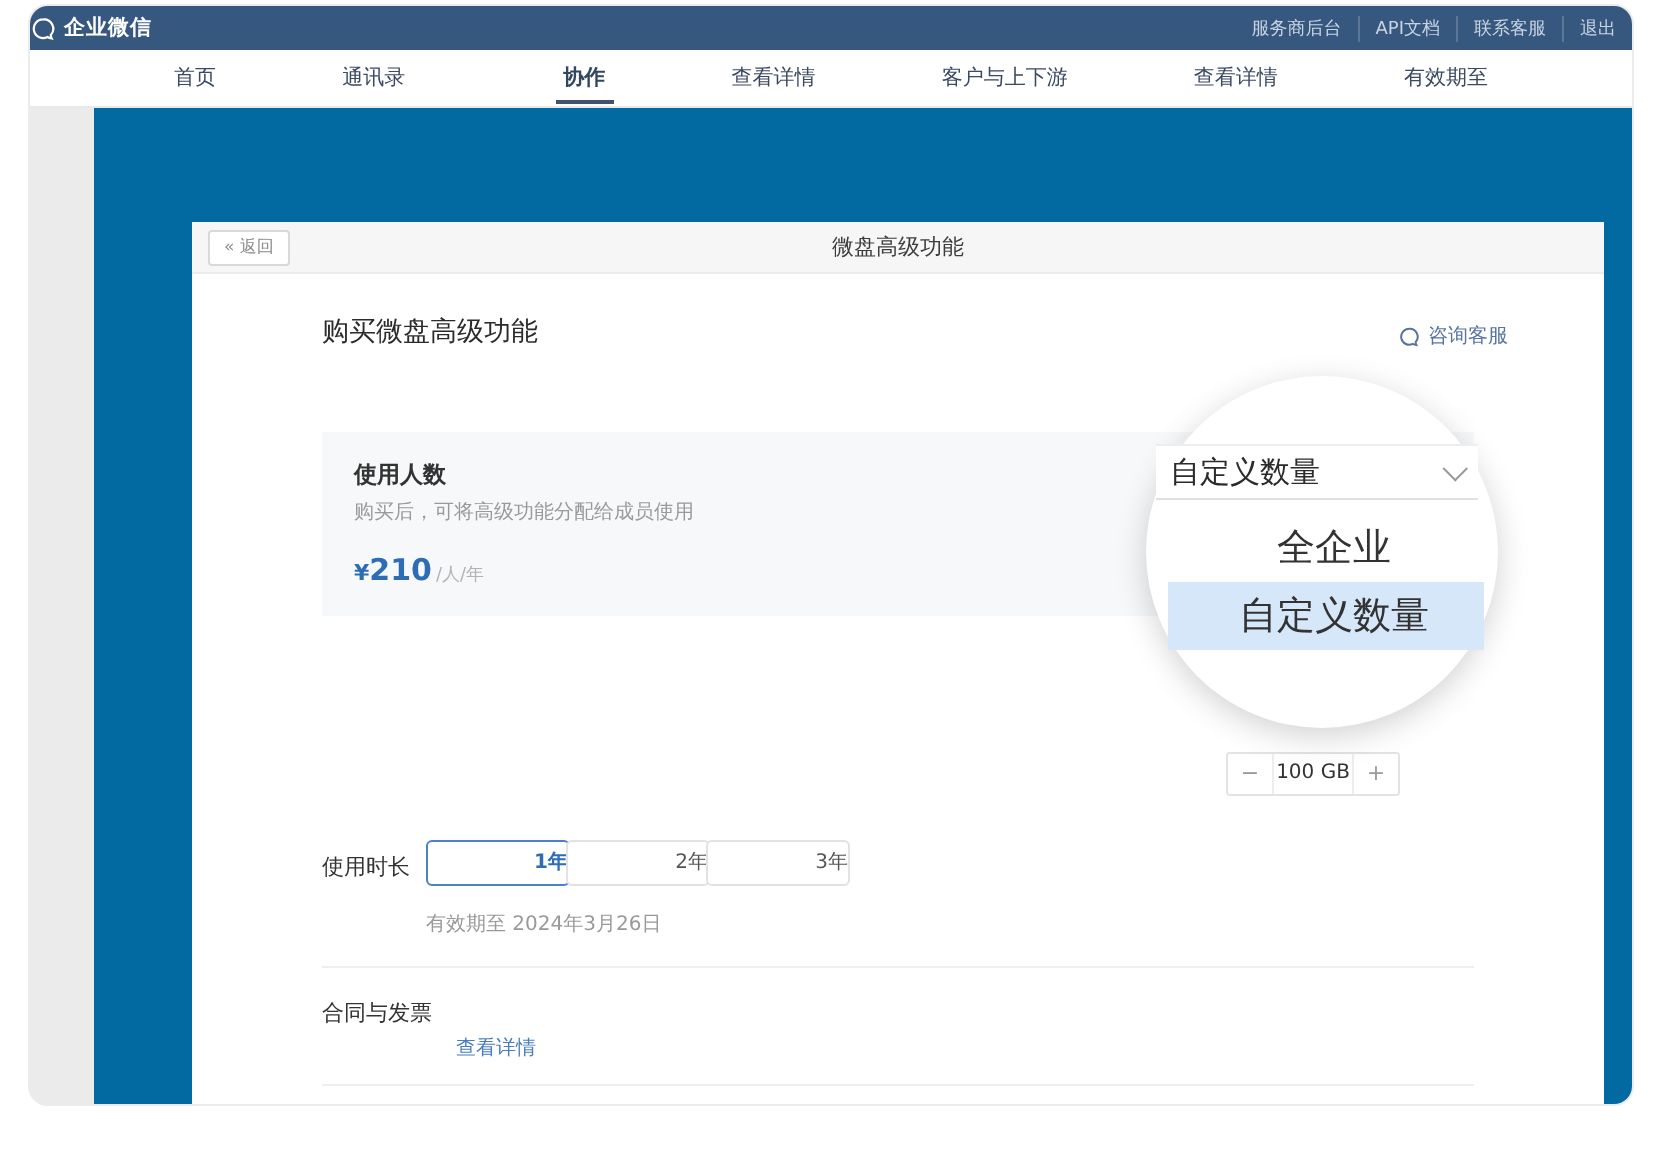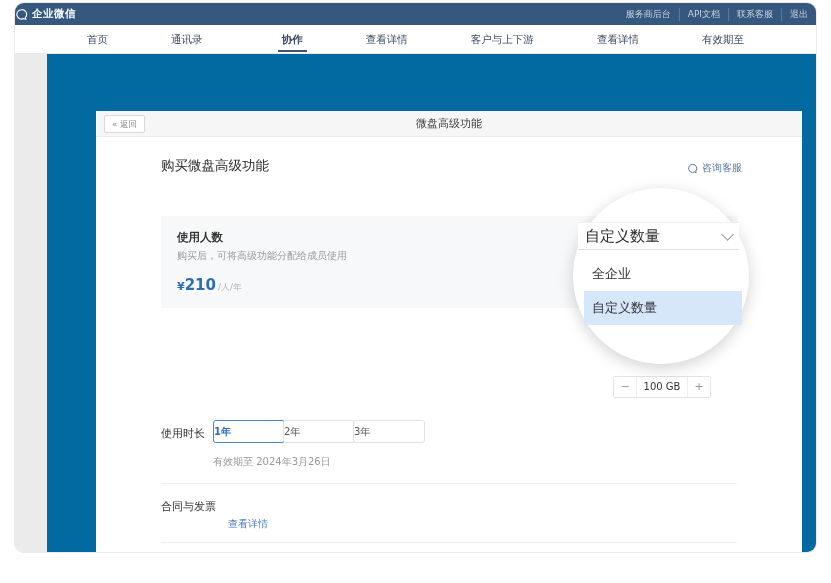--- a/index.html
+++ b/index.html
@@ -21,55 +21,55 @@
   .navtab.active::after { content:""; position:absolute; left:-4px; right:-4px; bottom:1px; height:2px; background:#3f536e; }
 
   
   .pagebody { position:absolute; left:0; top:51px; right:0; bottom:0; background:#0369a1;margin-left:32px; }
   .card { position:absolute; left:49px; top:57px; width:706px; bottom:0; background:#ffffff; }
   .cardbar { position:absolute; left:0; top:0; right:0; height:26px; background:#f6f6f7; border-bottom:1px solid #ececec; }
   .backbtn { position:absolute; left:8px; top:4px; height:18px; padding:0 7px; background:#ffffff; border:1px solid #d9d9d9; border-radius:2px; font-size:8.5px; color:#8a8a8a; line-height:16px; cursor:pointer; }
   .cardtitle { position:absolute; left:0; right:0; top:0; height:26px; line-height:26px; text-align:center; font-size:11px; color:#3d3d3d; }
 
   .heading { position:absolute; left:65px; top:46px; font-size:13.5px; color:#2b2b2b; font-weight:500; }
-  .support { position:absolute; right:60px; top:50px; font-size:10px; color:#56749e; display:flex; align-items:center; gap:4px; cursor:pointer; }
+  .support { position:absolute; right:48px; top:50px; font-size:10px; color:#56749e; display:flex; align-items:center; gap:4px; cursor:pointer; }
 
   .pricebox { position:absolute; left:65px; width:576px; background:#f7f8f9; }
   .pb1 { top:105px; height:92px; }
   .pb2 { top:205px; height:85px; }
   .pb-title { position:absolute; left:16px; top:14px; font-size:11.5px; font-weight:bold; color:#333333; }
   .pb-desc { position:absolute; left:16px; top:33px; font-size:10px; color:#9a9a9a; }
   .pb-price { position:absolute; left:16px; bottom:14px; }
   .cur { font-size:11px; font-weight:bold; color:#2e6cb5; }
   .amt { font-size:15px; font-weight:bold; color:#2e6cb5; }
   .unit { font-size:9px; color:#b3b3b3; margin-left:2px; }
 
   .stepper { position:absolute; left:517px; top:265px; height:22px; display:flex; background:#ffffff; border:1px solid #e3e3e3; border-radius:2px; overflow:hidden; }
   .step-btn { width:22px; text-align:center; line-height:20px; font-size:11px; color:#999999; cursor:pointer; background:#ffffff; }
-  .step-val { width:52px; text-align:center; line-height:20px; font-size:10px; color:#333333; border-left:1px solid #eeeeee; border-right:1px solid #eeeeee; }
+  .step-val { width:41px; text-align:center; line-height:20px; font-size:10px; color:#333333; border-left:1px solid #eeeeee; border-right:1px solid #eeeeee; }
 
   .dur-label { position:absolute; left:65px; top:315px; font-size:11px; color:#333333; }
-  .dur-btn { position:absolute; top:309px; width:72px; height:23px; background:#ffffff; border:1px solid #e2e2e2; border-radius:3px; font-size:10px; color:#555555; text-align:left; line-height:21px; cursor:pointer; }
+  .dur-btn { position:absolute; top:309px; width:72px; height:23px; background:#ffffff; border:1px solid #e2e2e2; border-radius:3px; font-size:10px; color:#555555; text-align:right; line-height:21px; cursor:pointer; }
   .dur-btn.active { border-color:#4a82c8; color:#2e6cb5; font-weight:bold; }
   .d0 { left:117px; } .d1 { left:187px; } .d2 { left:257px; }
   .expiry { position:absolute; left:117px; top:344px; font-size:10px; color:#999999; }
 
   .divider { position:absolute; left:65px; width:576px; height:1px; background:#efefef; }
   .dv1 { top:372px; } .dv2 { top:431px; }
 
   .ct-label { position:absolute; left:65px; top:388px; font-size:11px; color:#333333; }
   .ct-desc { position:absolute; left:132px; top:389px; font-size:10px; color:#777777; }
   .ct-link { position:absolute; left:132px; top:406px; font-size:10px; color:#4a7ebb; cursor:pointer; }
 
   
   .spotlight { position:absolute; left:477px; top:77px; width:176px; height:176px; border-radius:50%; background:#ffffff; box-shadow:0 4px 16px rgba(0,0,0,.18); z-index:5; }
   .dd-trigger { position:absolute; left:482px; top:111px; width:161px; height:28px; background:#ffffff; border-top:1px solid #eeeeee; border-bottom:1px solid #e0e0e0; z-index:6; display:flex; align-items:center; justify-content:space-between; padding:0 9px 0 7px; cursor:pointer; }
   .dd-selected { font-size:15px; color:#2b2b2b; }
   .dd-chevron { width:9px; height:9px; border-right:1.5px solid #9a9a9a; border-bottom:1.5px solid #9a9a9a; transform:rotate(45deg) translateY(-3px); }
-  .dd-option { position:absolute; left:488px; width:158px; height:34px; line-height:34px; padding-left:8px; font-size:13px; color:#333333; z-index:6; cursor:pointer; }
+  .dd-option { position:absolute; left:488px; width:158px; height:34px; line-height:34px; padding-left:8px; font-size:19px; color:#333333; z-index:6; cursor:pointer;text-align:center; }
   .op1 { top:146px; }
   .op2 { top:180px; background:#d7e7fa; }
 </style>
 </head>
 <body>
 
 <div class="window">
 
   <div class="topbar">
     <div class="logo">

